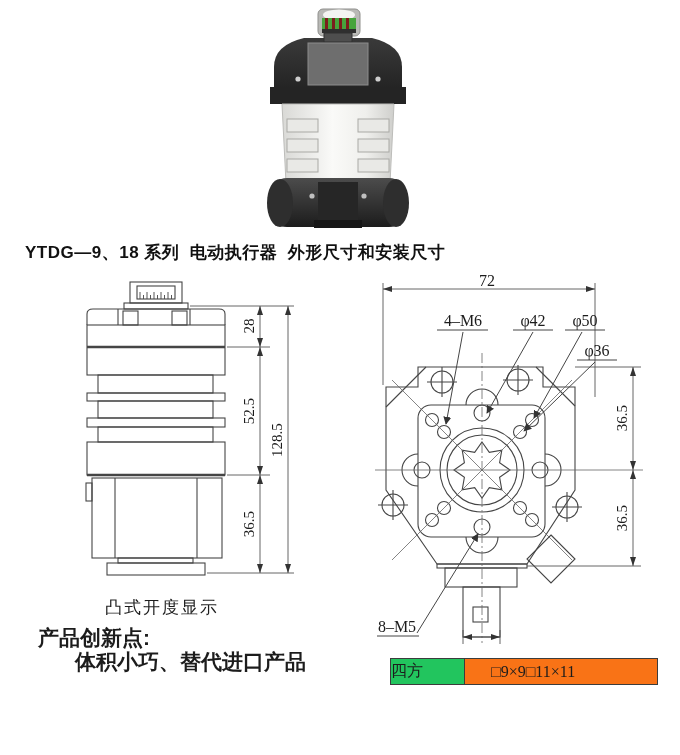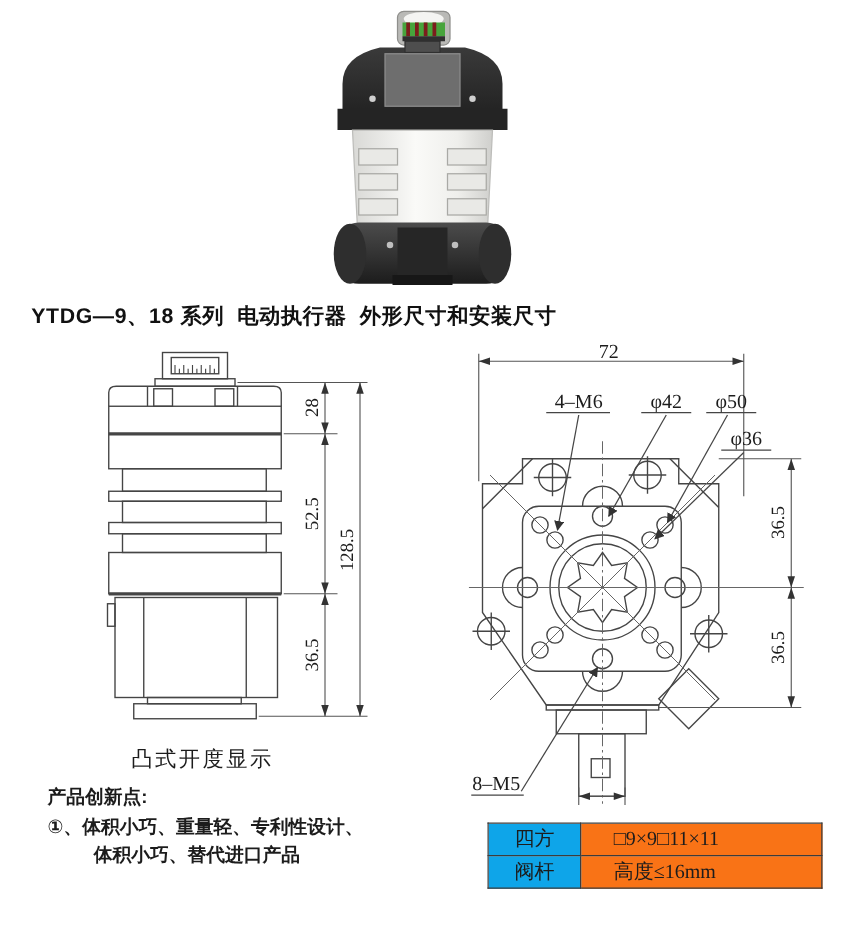--- a/index.html
+++ b/index.html
@@ -1,25 +1,25 @@
 <!DOCTYPE html>
 <html><head>
 <meta charset="utf-8">
 <style>
   html,body{margin:0;padding:0;background:#ffffff;}
   .page{position:relative;width:680px;height:738px;background:#ffffff;overflow:hidden;
         font-family:"Liberation Sans","DejaVu Sans",sans-serif;color:#1a1a1a;}
   .abs{position:absolute;}
   .page-title{left:25px;top:241px;font-size:17px;font-weight:bold;letter-spacing:.5px;white-space:pre;color:#111;}
-  .innov{left:38px;top:626px;font-size:15px;font-weight:bold;line-height:23.5px;color:#1c1c1c;}
+  .innov{left:38px;top:626px;font-size:21px;font-weight:bold;line-height:23.5px;color:#1c1c1c;}
   .innov .ind{padding-left:37px;}
   table.spec{position:absolute;left:390px;top:658px;width:268px;border-collapse:collapse;
              font-family:"Liberation Serif","DejaVu Serif",serif;font-size:16px;color:#1c1c1c;}
   table.spec td{border:1.6px solid #3c3c3c;height:25px;padding:0;}
-  table.spec td.lbl{width:73px;background:#0ea5e9;text-align:center;}
+  table.spec td.lbl{width:73px;background:#22c55e;}
   table.spec td.val{padding-left:26px;background:#f97316;}
   .foot-accent{left:0;top:748px;width:43px;height:3px;background:#d9821e;}
   .foot-rule{left:43px;top:749px;width:637px;height:2px;background:#c7c7c7;}
   svg text{font-family:"Liberation Serif","DejaVu Serif",serif;fill:#1c1c1c;}
 </style>
 </head>
 <body>
 
 <div class="page">
 
@@ -253,33 +253,28 @@
     <text x="158" y="51" font-size="16" text-anchor="middle">φ42</text>
     <text x="210" y="51" font-size="16" text-anchor="middle">φ50</text>
     <text x="222" y="81" font-size="16" text-anchor="middle">φ36</text>
     <text x="252" y="143" font-size="15" text-anchor="middle" transform="rotate(-90 252 143)">36.5</text>
     <text x="252" y="243" font-size="15" text-anchor="middle" transform="rotate(-90 252 243)">36.5</text>
     <text x="22" y="357" font-size="16" text-anchor="middle">8–M5</text>
   </svg>
 
   <div class="abs innov">
     <div>产品创新点:</div>
-    <div>①、体积小巧、重量轻、专利性设计、</div>
     <div class="ind">体积小巧、替代进口产品</div>
   </div>
 
   <table class="spec">
     <tbody>
       <tr>
         <td class="lbl">四方</td>
         <td class="val">□9×9□11×11</td>
       </tr>
-      <tr>
-        <td class="lbl">阀杆</td>
-        <td class="val">高度≤16mm</td>
-      </tr>
     </tbody>
   </table>
 
   <div class="abs foot-accent"></div>
   <div class="abs foot-rule"></div>
 
 </div>
 
 </body></html>

